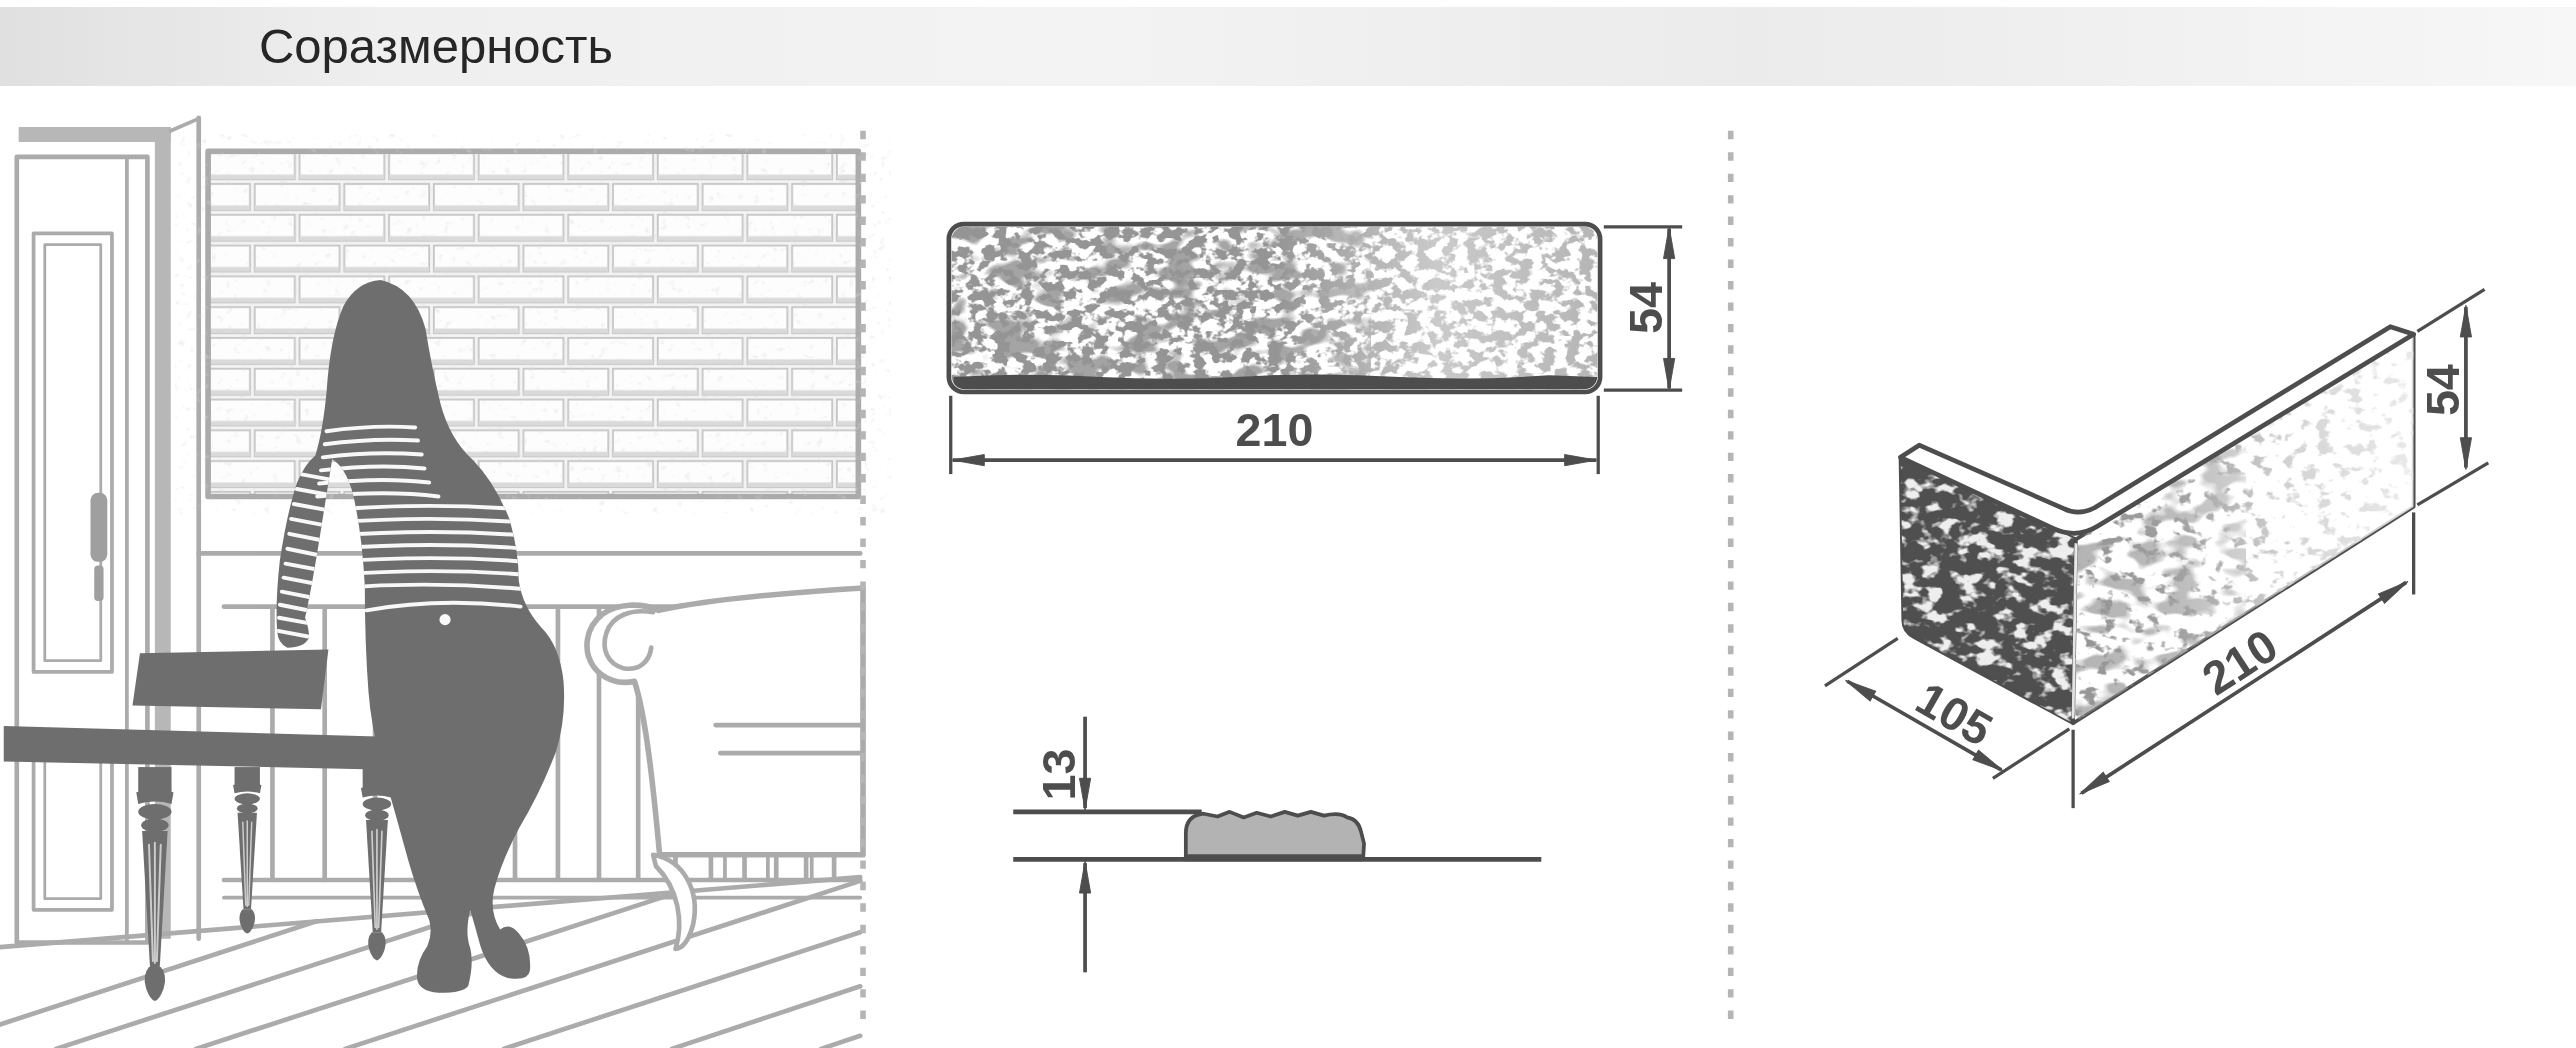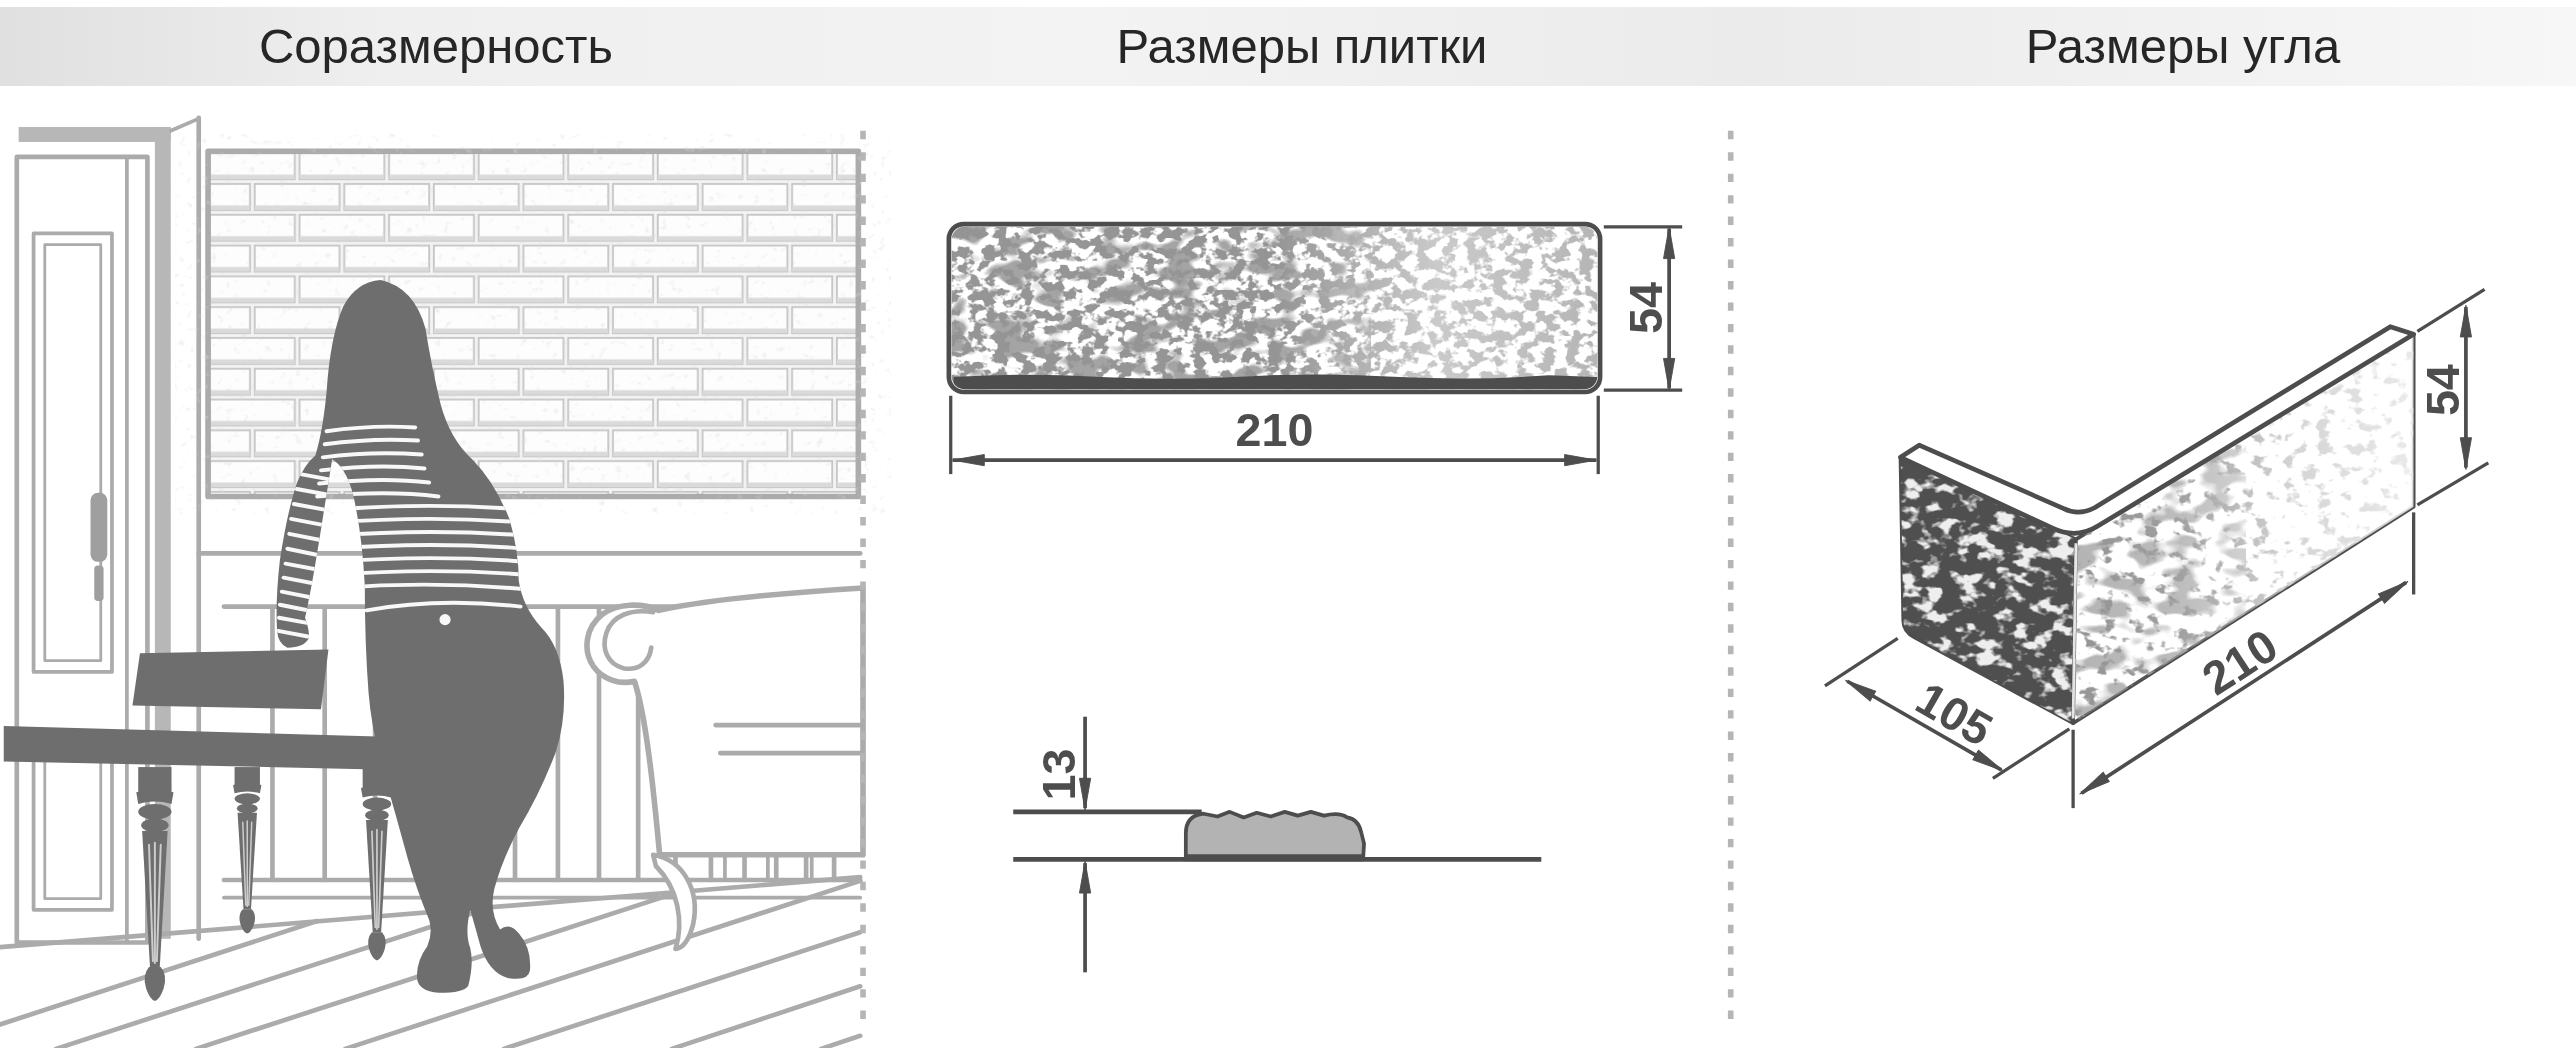--- a/index.html
+++ b/index.html
@@ -13,22 +13,20 @@
   svg text.dim{font-family:"Liberation Sans", sans-serif;font-weight:bold;font-size:50px;fill:#4d4d4d;}
   svg{position:absolute;left:0;top:0;}
 </style>
 </head>
 <body>
 
 <div class="stage">
 
   <div class="header-band">
     <div class="header-title t1">Соразмерность</div>
-    <div class="header-title t2">Размеры плитки</div>
-    <div class="header-title t3">Размеры угла</div>
   </div>
 
   <svg width="2576" height="1049" viewBox="0 0 2761 1124">
     <defs>
 
       <filter id="fTileDark" x="-5%" y="-5%" width="110%" height="110%">
         <feTurbulence type="fractalNoise" baseFrequency="0.075 0.09" numOctaves="3" seed="11"></feTurbulence>
         <feColorMatrix type="matrix" values="0 0 0 0 0.30  0 0 0 0 0.30  0 0 0 0 0.30  9 0 0 0 -4.1"></feColorMatrix>
       </filter>
       <filter id="fTileCoarse" x="-5%" y="-5%" width="110%" height="110%">

